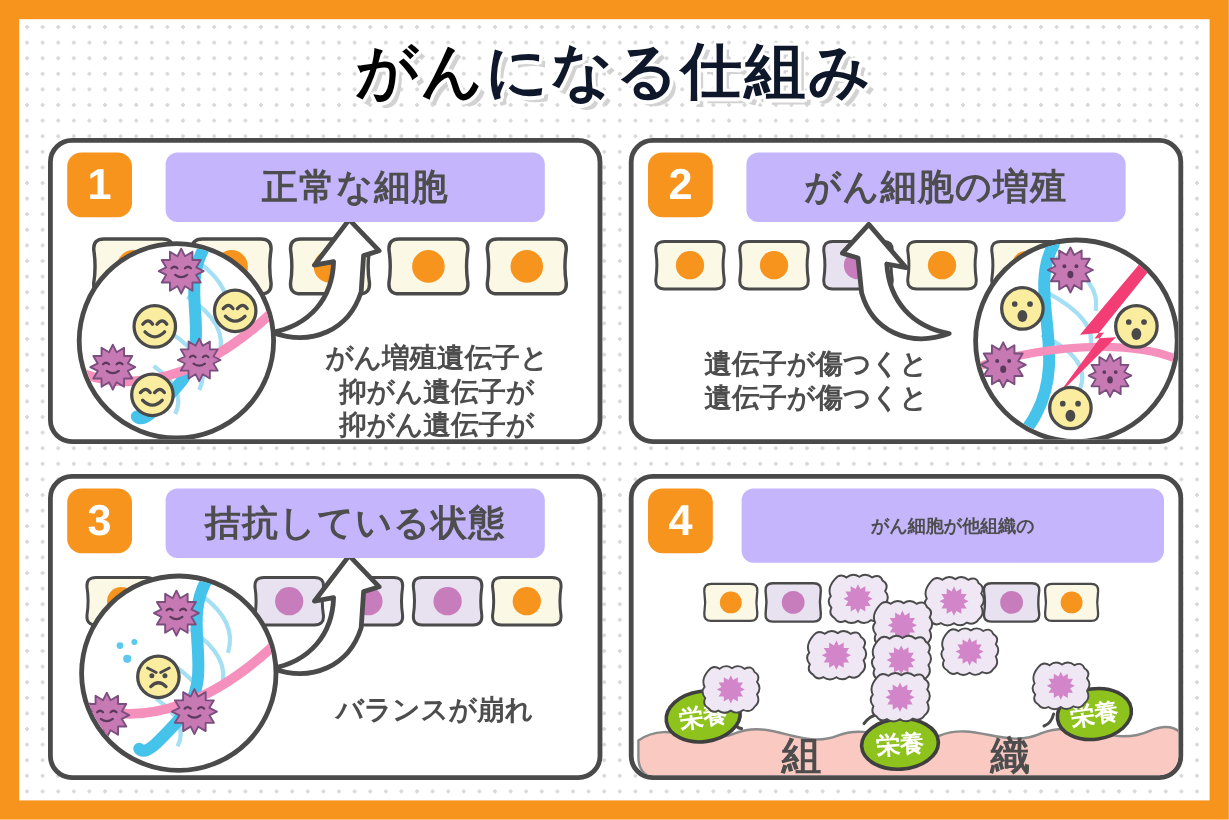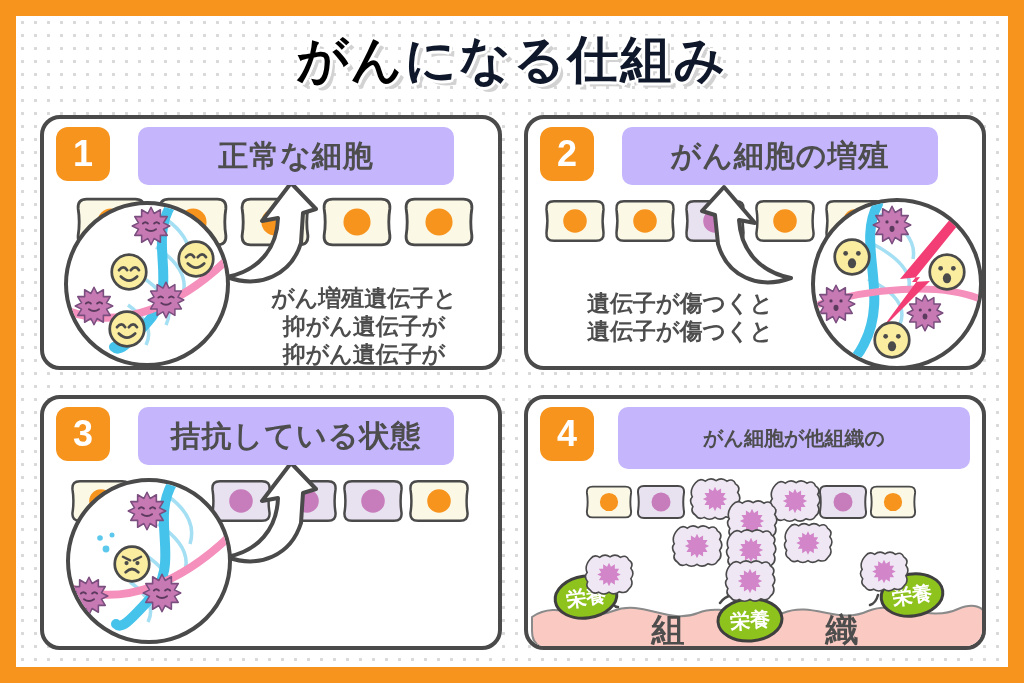--- a/index.html
+++ b/index.html
@@ -38,21 +38,21 @@
     position:absolute;left:12px;top:8px;width:54px;height:54px;
     background:#F7941D;border-radius:12px;color:#fff;font-size:36px;
     display:flex;align-items:center;justify-content:center;z-index:3;
   }
   .header-box{
     position:absolute;left:94px;top:8px;width:316px;height:58px;
     background:#c4b5fd;border-radius:10px;color:#4D4D4D;
     display:flex;flex-direction:column;align-items:center;justify-content:center;
     font-size:30px;letter-spacing:1px;z-index:3;text-align:right;
   }
-  #panel-4 .header-box{left:90px;width:352px;height:62px;font-size:20px;line-height:27px;letter-spacing:0;}
+  #panel-4 .header-box{left:90px;width:352px;height:62px;font-size:15px;line-height:27px;letter-spacing:0;}
   .desc{
     position:absolute;z-index:3;text-align:center;
     font-size:23px;line-height:28px;color:#4D4D4D;
   }
   #panel-1 .desc{right:6px;width:256px;top:165px;}
   #panel-2 .desc{left:6px;width:292px;top:172px;font-family:Liberation Mono, monospace;}
   #panel-3 .desc{right:10px;width:252px;top:178px;}
   svg text{font-family:"Liberation Sans","DejaVu Sans",sans-serif;font-weight:bold;}
   .hidden-defs{position:absolute;width:0;height:0;}
 </style>
@@ -206,20 +206,21 @@
         <use href="#face-sad" x="68" y="145" width="40" height="40"></use>
         <g fill="#5BC8EC">
           <circle cx="62" cy="150" r="3.4"></circle>
           <circle cx="56" cy="139" r="2.8"></circle>
           <circle cx="68" cy="136" r="2.5"></circle>
         </g>
       </g>
     </g>
   </svg>
   <div class="desc">
+    <div>バランスが崩れ</div>
   </div>
 </div>
 
 <div class="panel" id="panel-4">
   <div class="num-badge">4</div>
   <div class="header-box">
     <div>がん細胞が他組織の</div>
   </div>
   <svg class="illu" viewBox="0 0 454 247" preserveAspectRatio="none">
     <path d="M4,218 C30,200 55,224 85,212 C115,200 140,226 170,214 C200,202 225,228 255,214 C285,202 310,226 340,212 C370,200 400,224 430,210 C444,204 452,207 457,213 L457,232 Q457,250 437,250 L24,250 Q4,250 4,232 Z" fill="#F9C9C2" stroke="#8A8A8A" stroke-width="2"></path>

